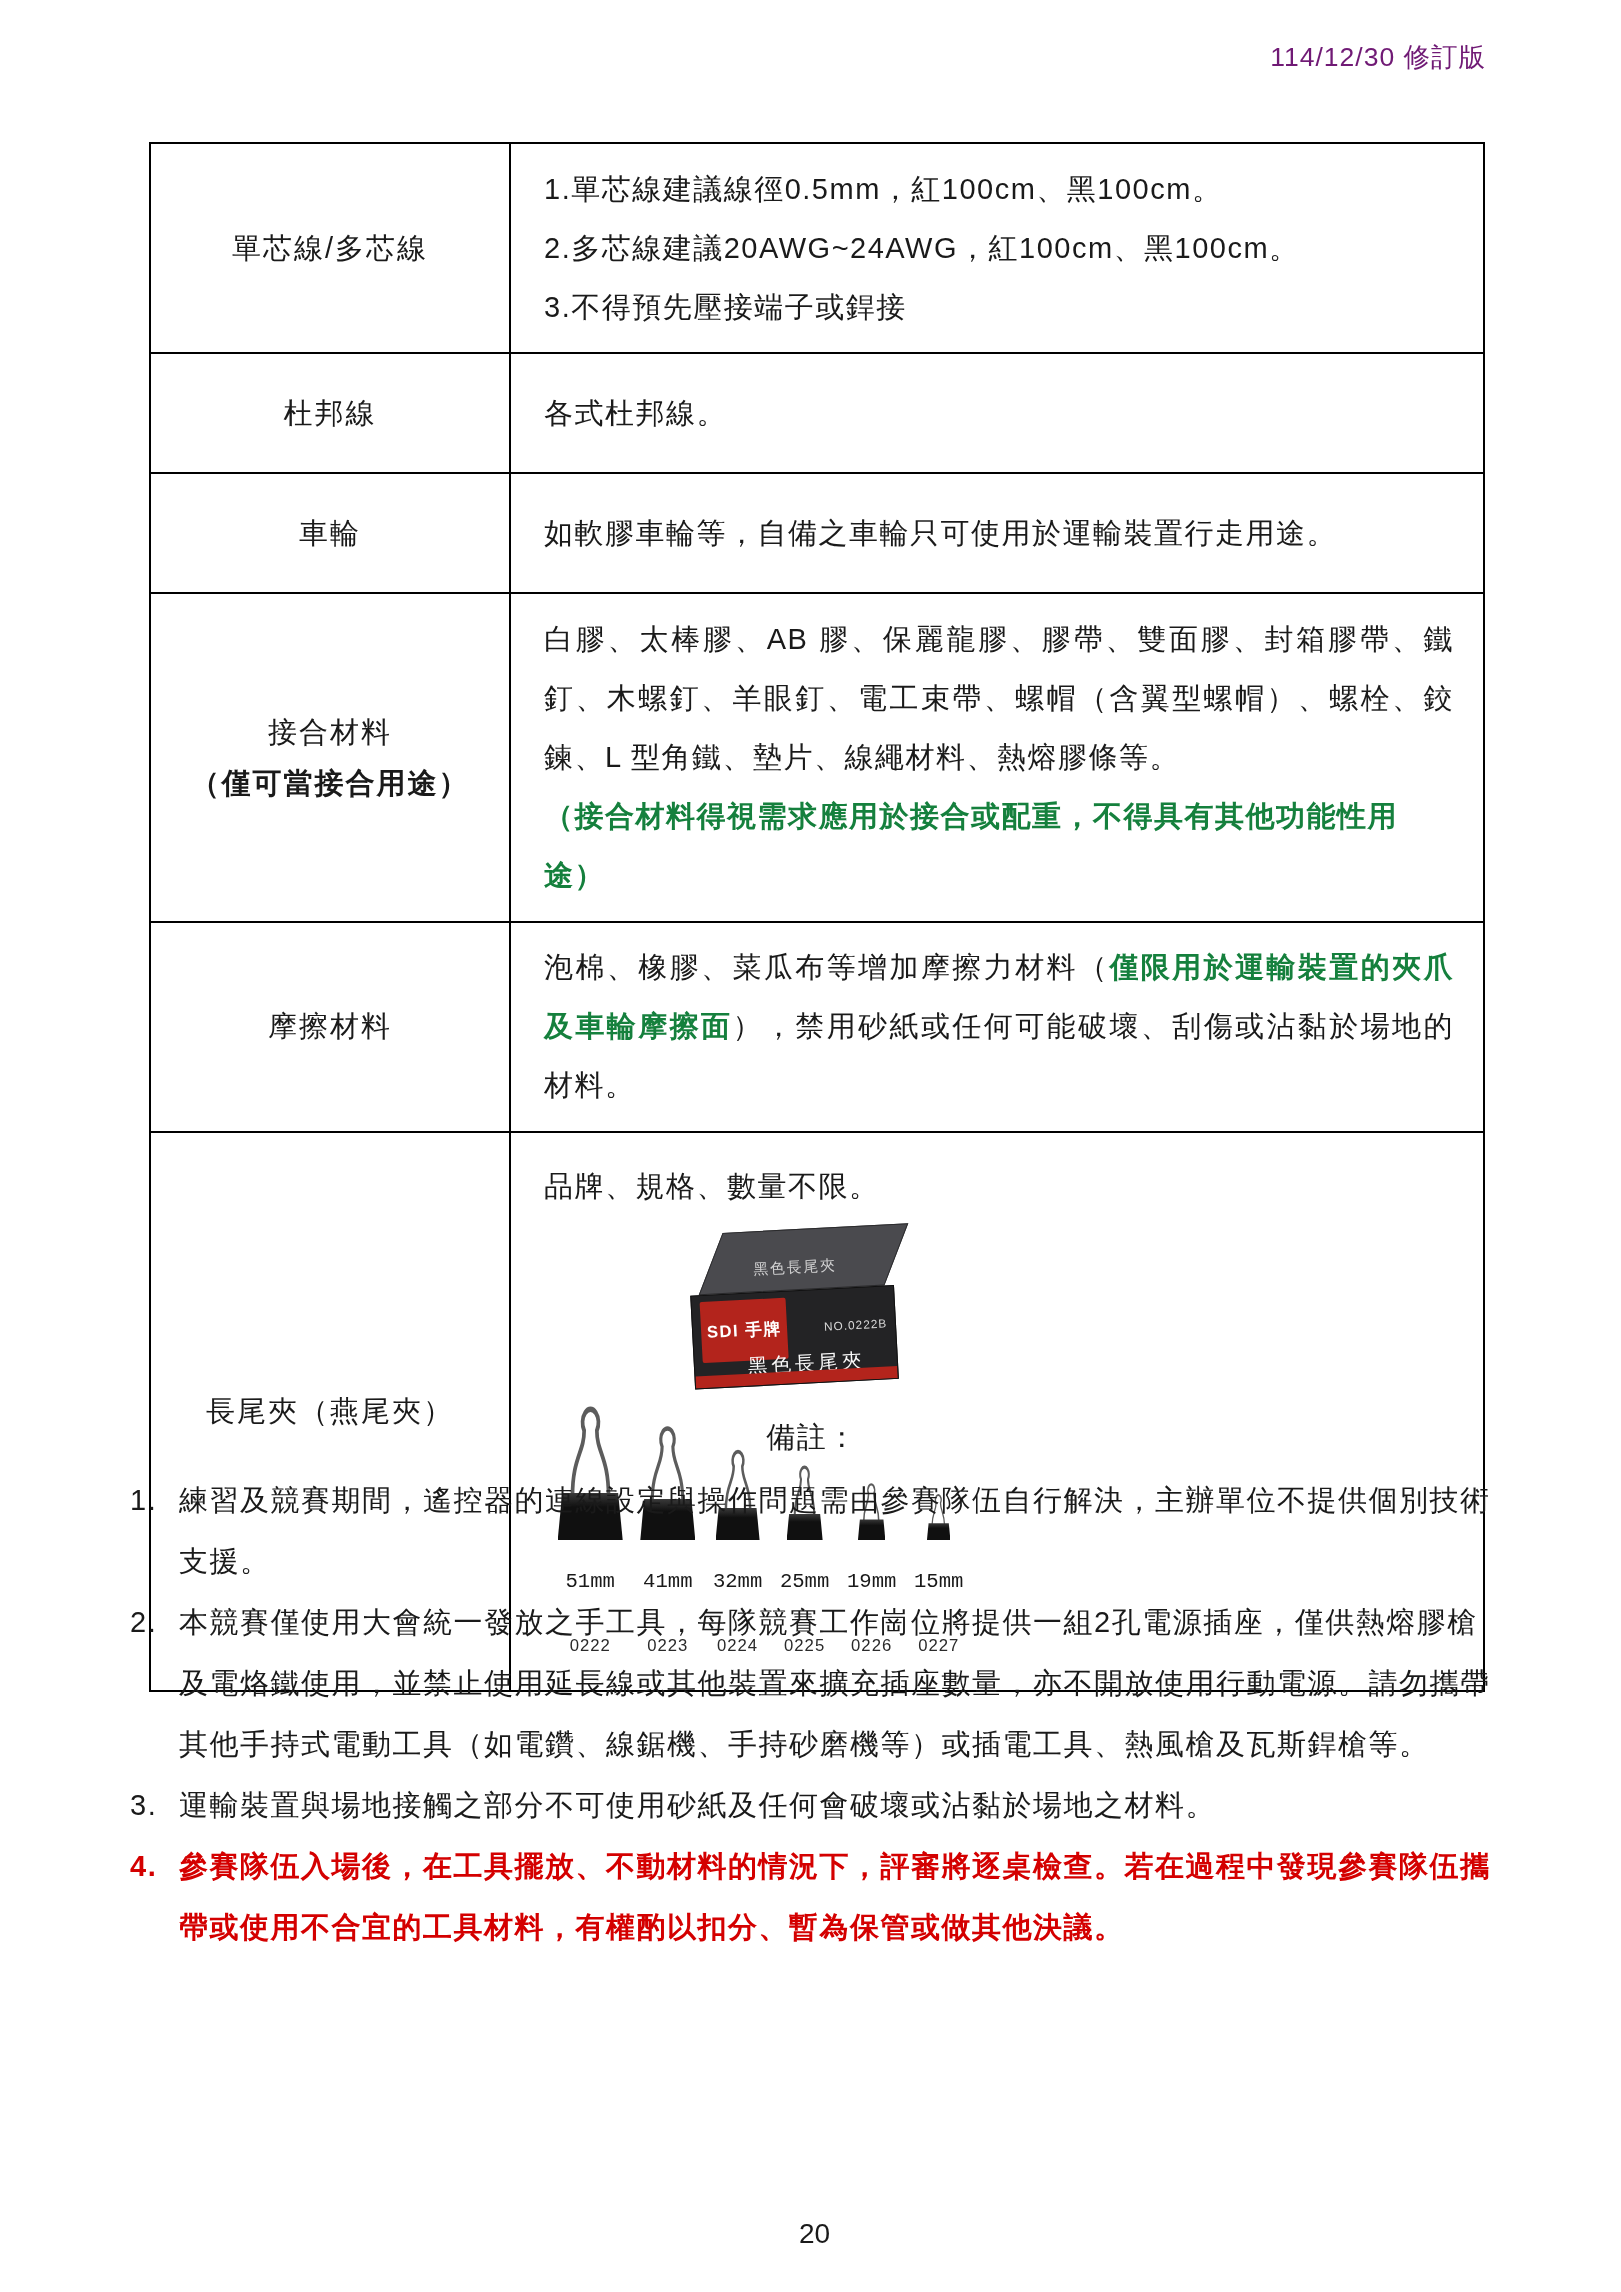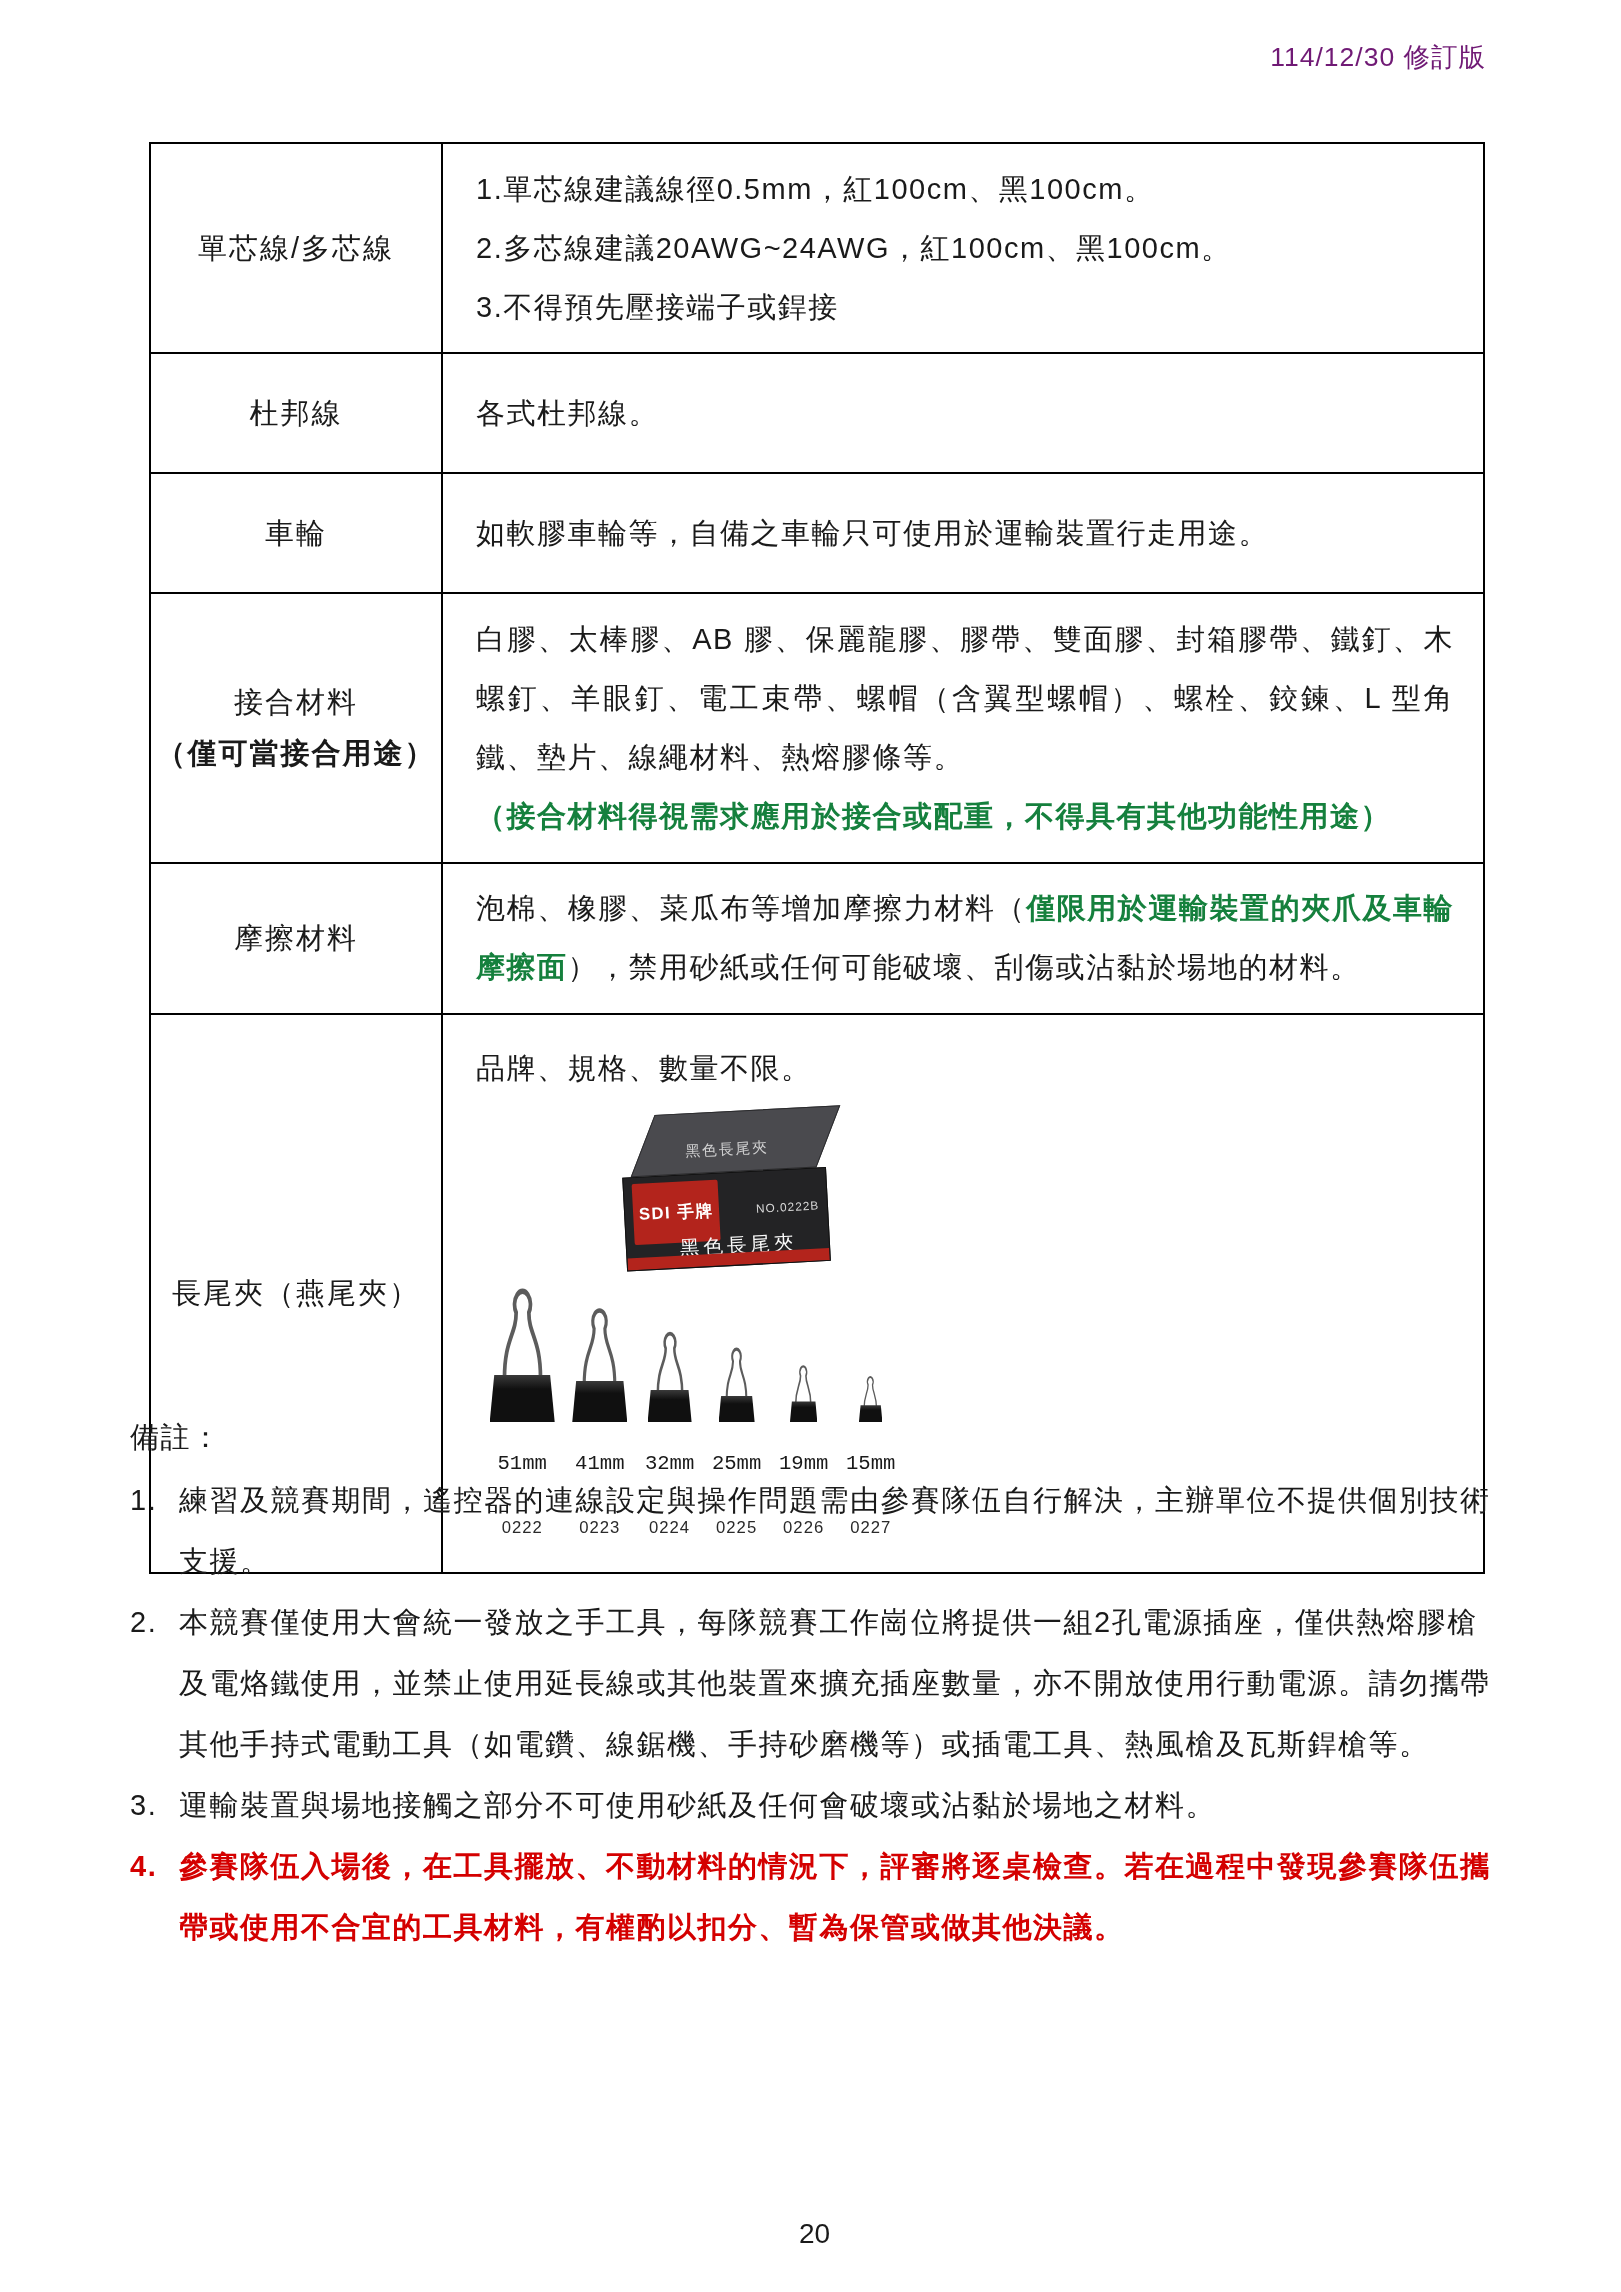--- a/index.html
+++ b/index.html
@@ -23,21 +23,21 @@
     position:absolute; left:149px; top:142px;
     width:1336px;
     border-collapse:collapse; table-layout:fixed;
   }
   table.spec td {
     border:2.9px solid #000;
     vertical-align:middle;
     margin-top:20px;
   }
   td.cell-label {
-    width:292px;
+    width:360px;
     text-align:center;
     font-size:29px;
     letter-spacing:2px;
     line-height:51px;
   }
   td.cell-content {
     font-size:29px;
     letter-spacing:1.5px;
     line-height:59px;
     padding:15.7px 29px 15.7px 33px;
@@ -108,21 +108,21 @@
     clip-path:polygon(7% 0, 93% 0, 100% 100%, 0% 100%);
   }
   .clip-size { font-size:20.6px; margin-top:11.8px; letter-spacing:0; color:#1a1a1a;font-family:Liberation Mono, monospace; }
   .clip-code { font-size:16.7px; margin-top:4.9px; letter-spacing:1px; color:#2a2a2a; }
 
   
   .notes {
     position:absolute; left:130px; top:1407px; width:1364px;
     font-size:29px; letter-spacing:1.5px; line-height:61px;
   }
-  .note-title { margin-bottom:2px; }
+  .note-title { margin-bottom:2px;text-align:center; }
   .note-item { position:relative; padding-left:49px; }
   .note-num { position:absolute; left:0; top:0; }
   .note-red { color:#d40000; font-weight:bold; }
 
   .page-number {
     position:absolute; bottom:43px; left:8px; right:0;
     text-align:center; font-size:28px; color:#1a1a1a;
   }
 </style>
 </head>

